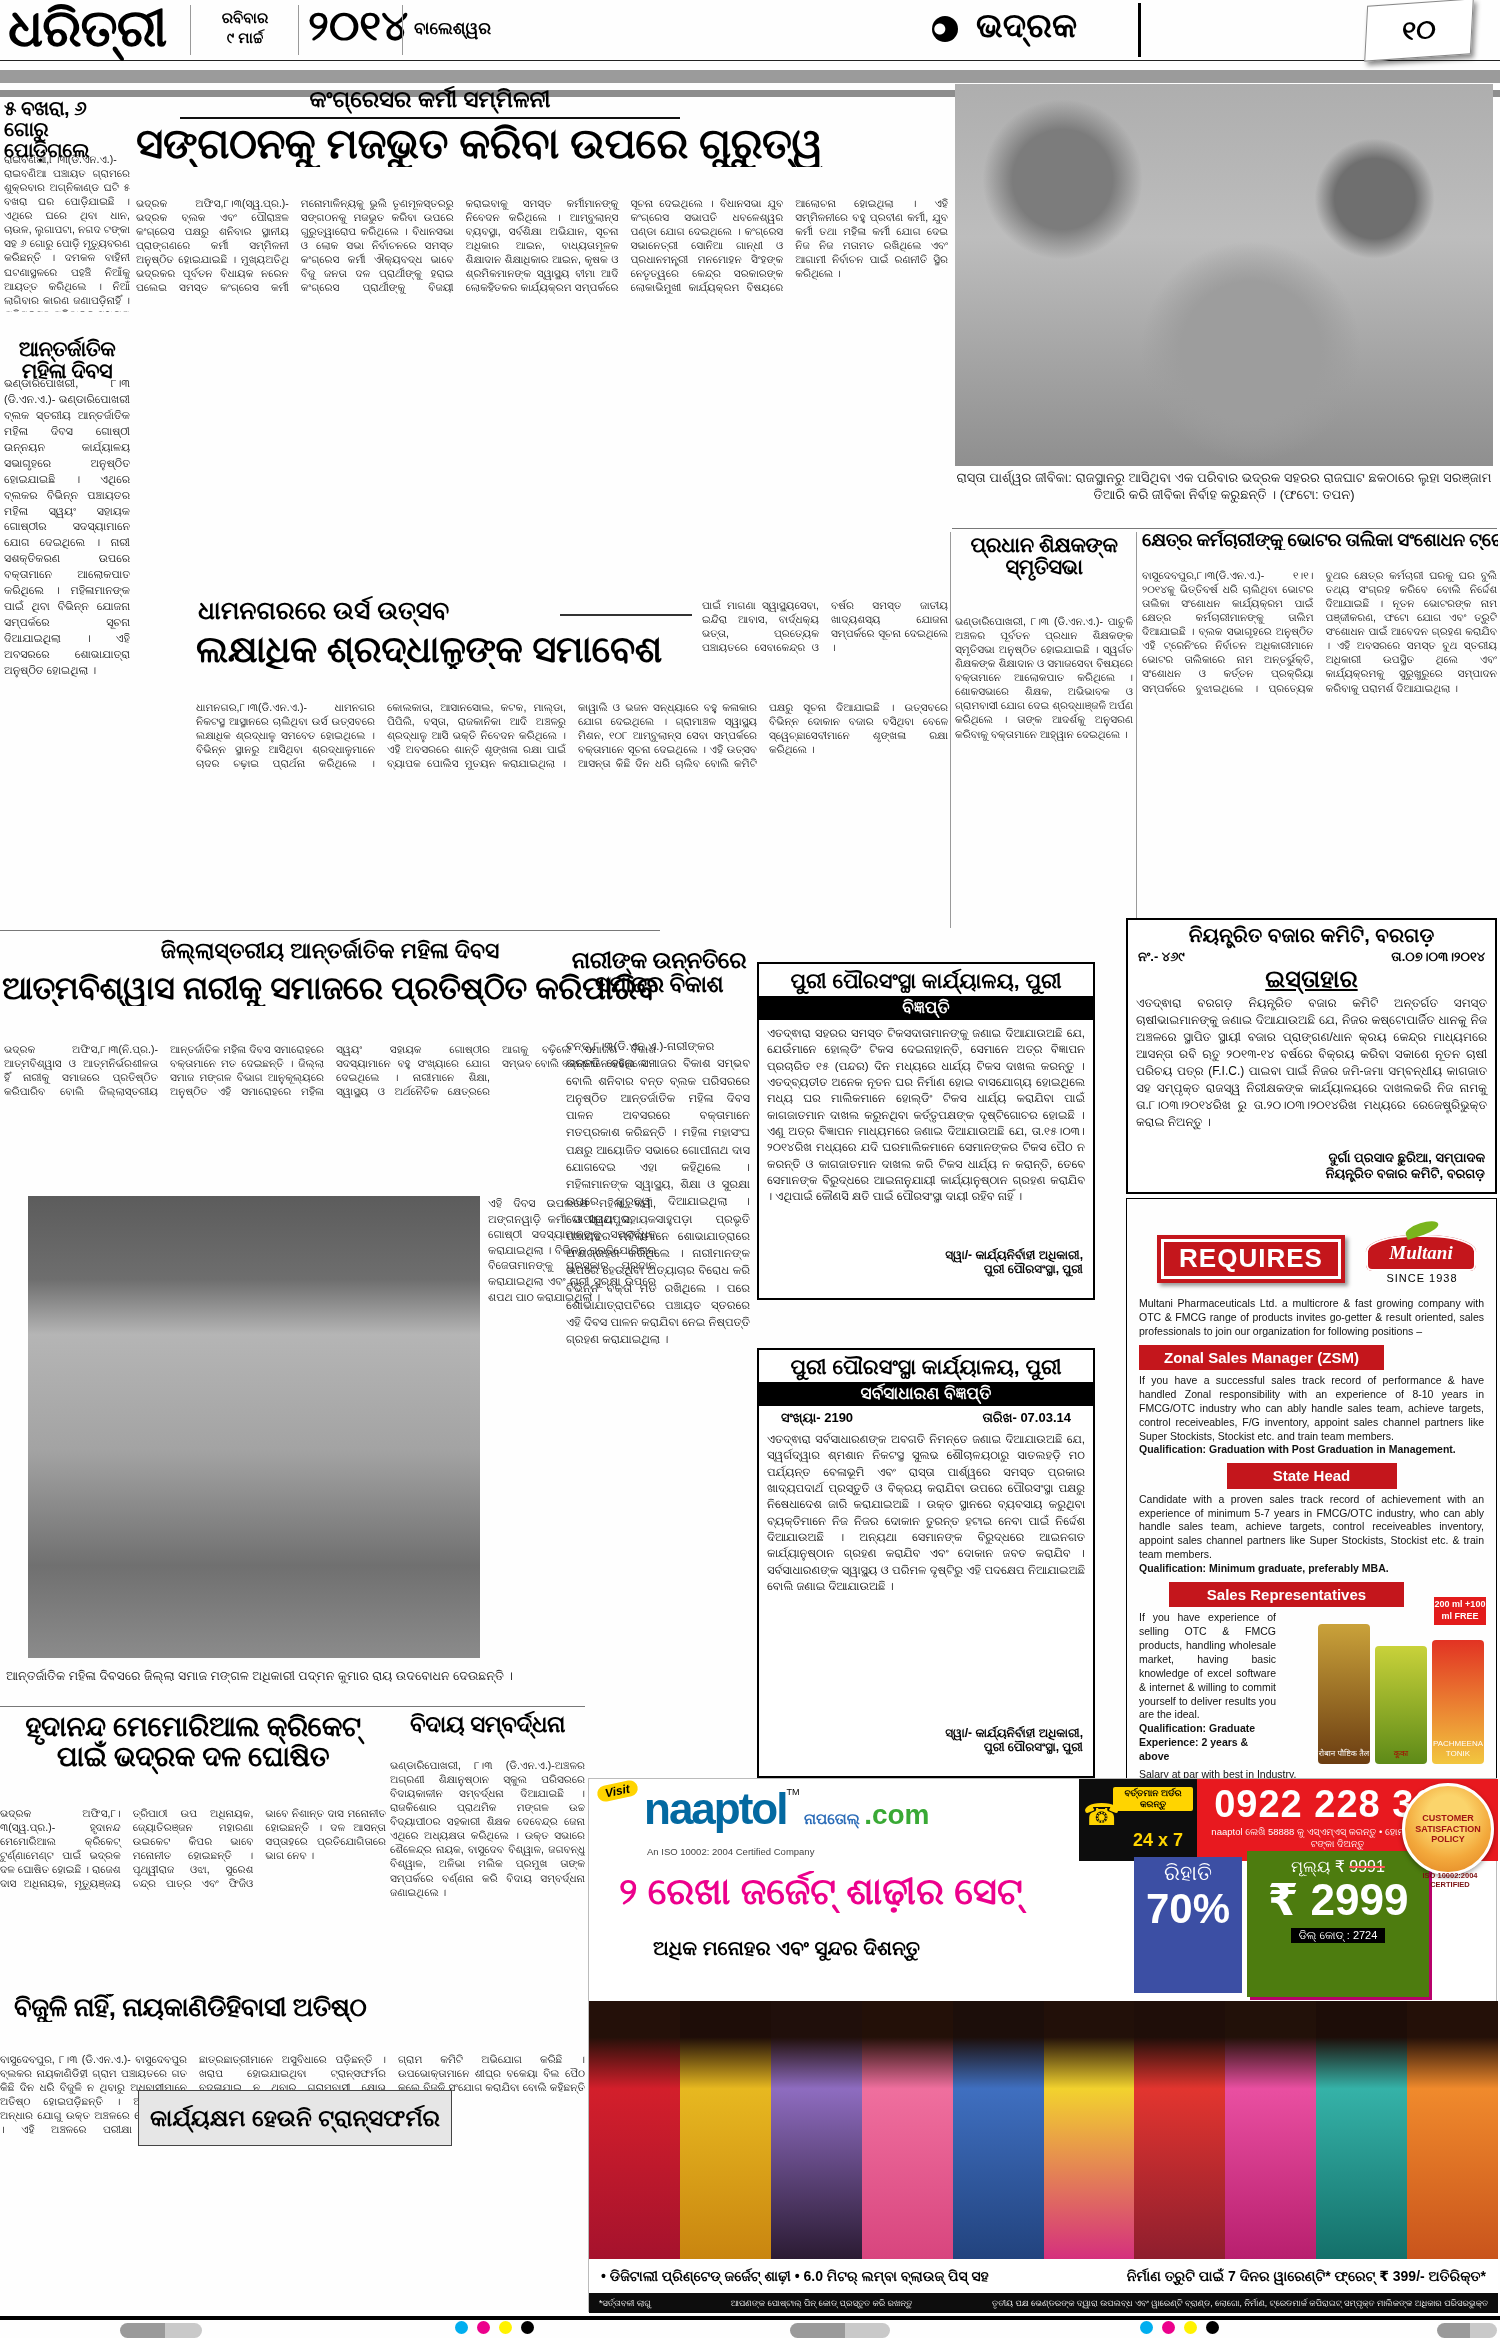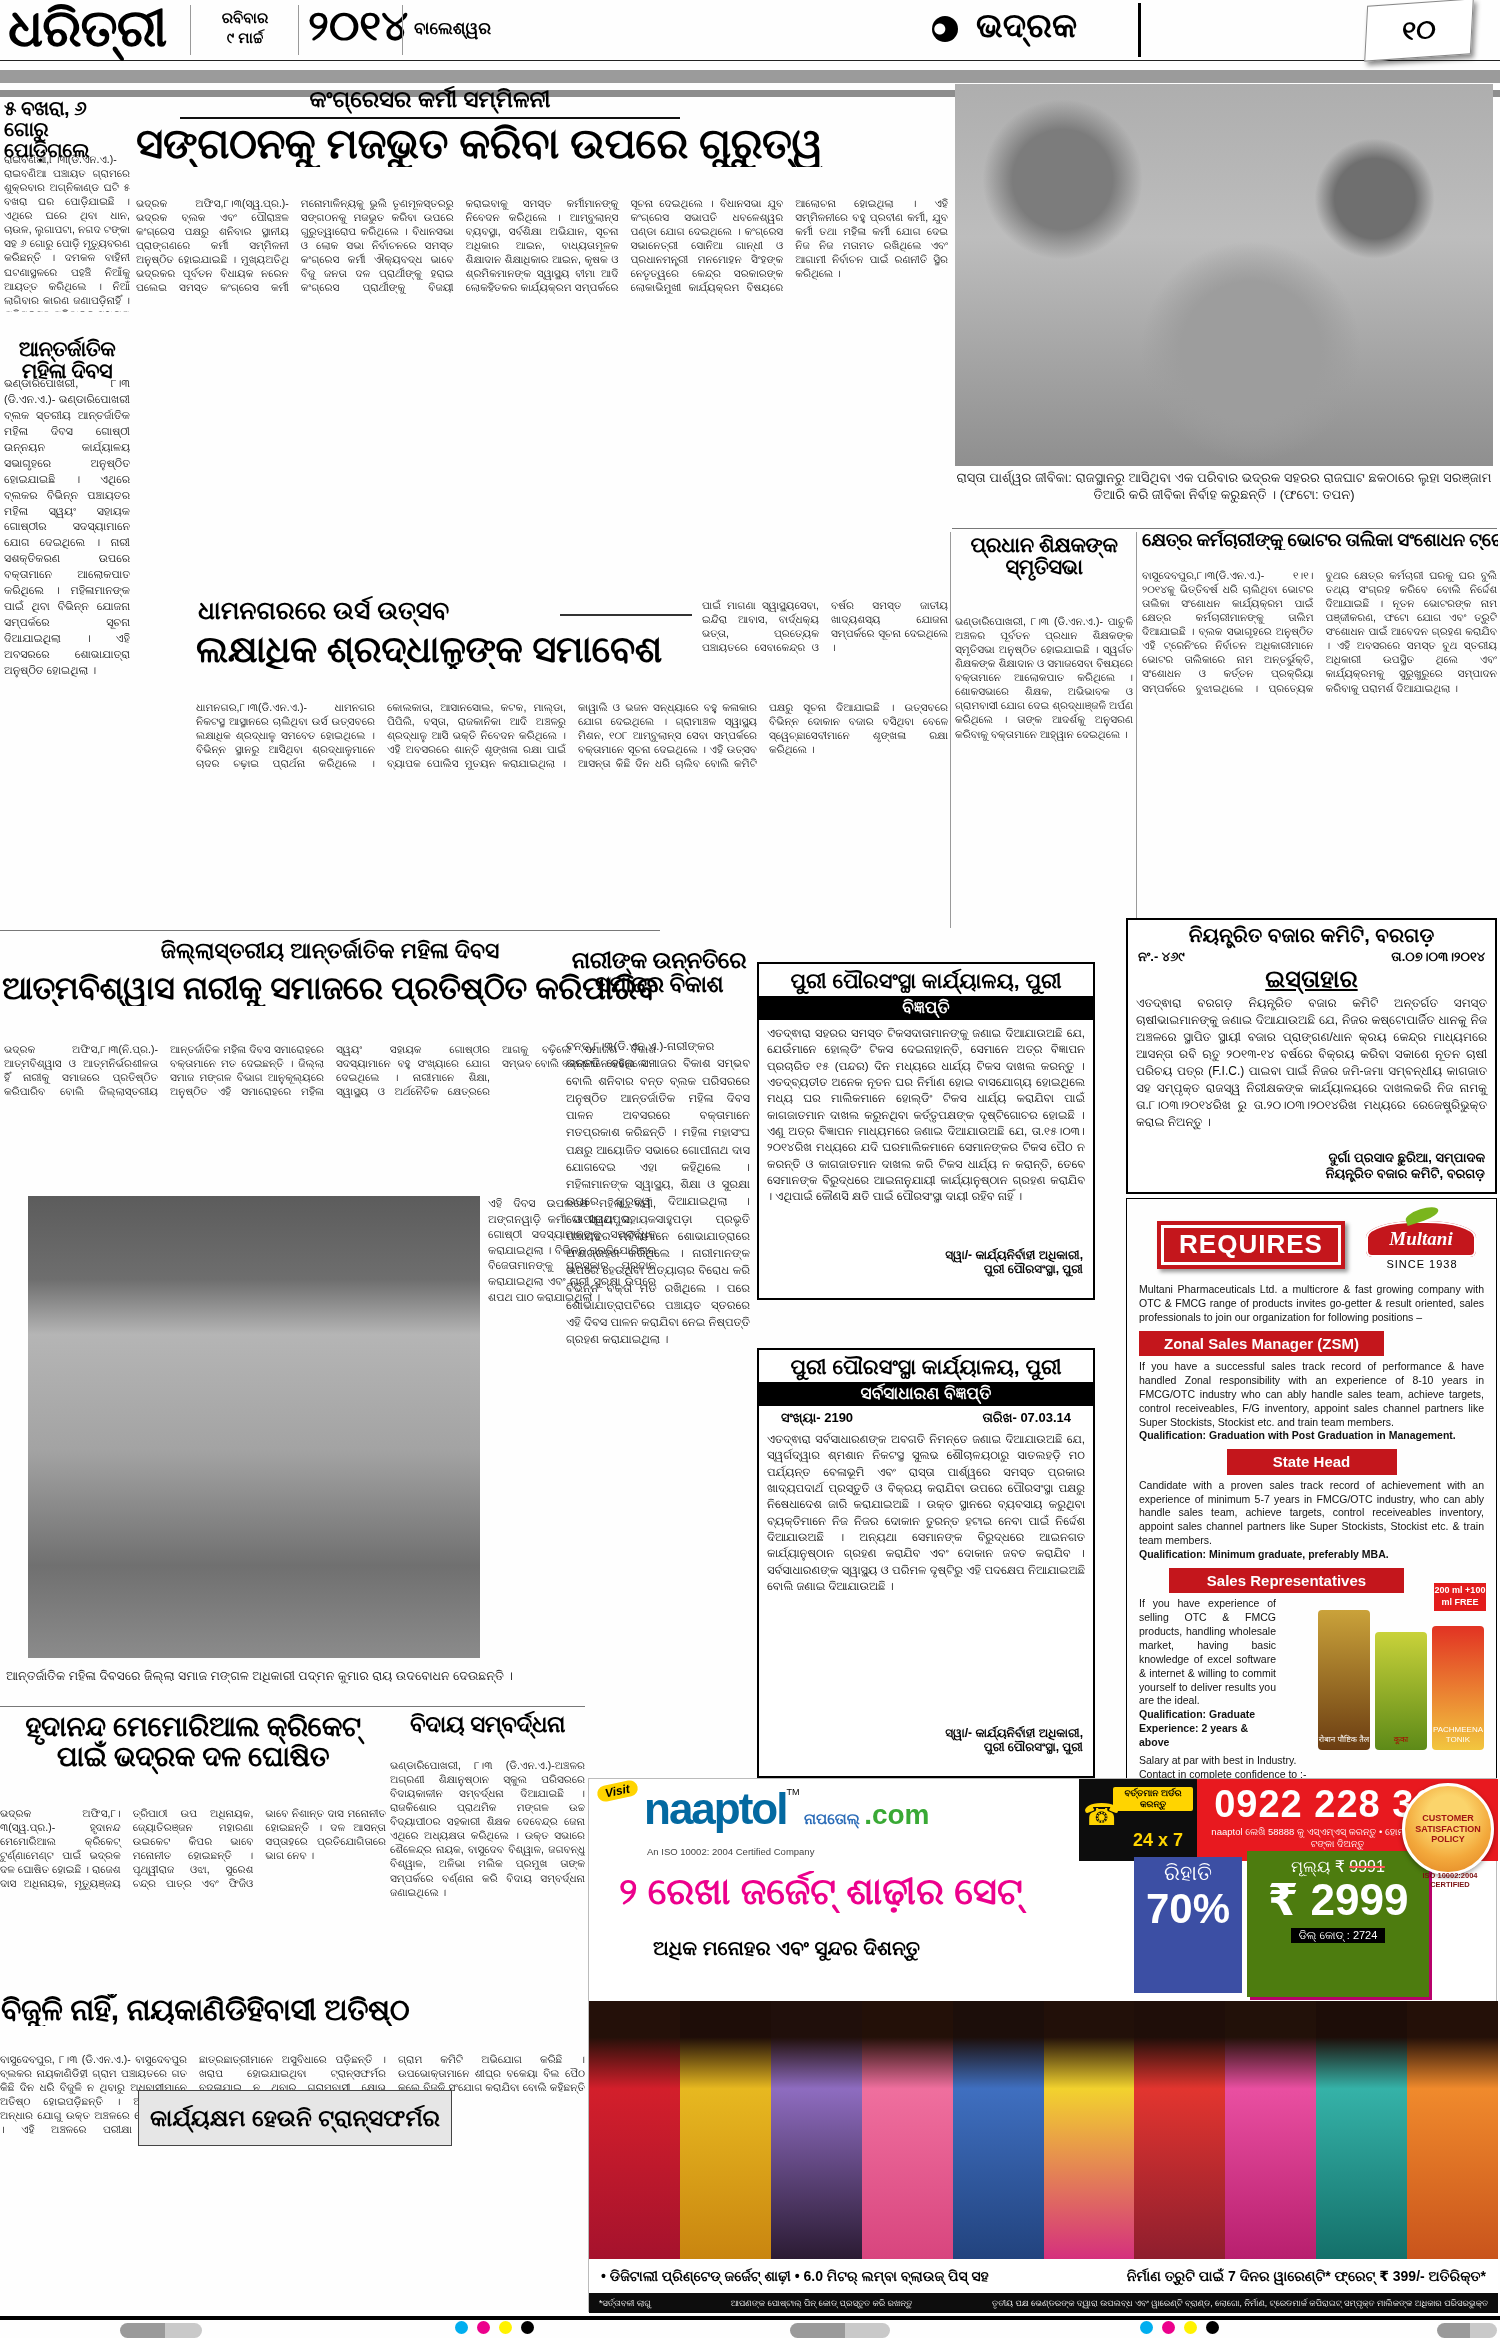--- a/index.html
+++ b/index.html
@@ -33,21 +33,21 @@
      linear-gradient(180deg,#aeaeae 0%,#bdbdbd 40%,#8f8f8f 100%);}
   .photo2{background:
      linear-gradient(180deg,#5c5c5c 0%,#6e6e6e 18%,#b5b5b5 30%,#a3a3a3 55%,#707070 80%,#8b8b8b 100%);}
   
   .notice{border:2px solid #000;background:#fff;box-sizing:border-box;}
   .notice-head{font-weight:800;text-align:center;}
   .nbar{background:#000;color:#fff;font-weight:bold;text-align:center;}
   .ntext{font-size:11.5px;line-height:1.42;text-align:justify;padding:5px 8px;color:#0c0c0c;}
   .nsig{font-size:12px;font-weight:bold;text-align:right;padding:0 10px;}
   
-  .multani{border:1.5px solid #000;box-sizing:border-box;padding:14px 12px;font-size:10.5px;line-height:1.3;}
+  .multani{border:1.5px solid #000;box-sizing:border-box;padding:28px 12px;font-size:10.5px;line-height:1.3;}
   .req-box{background:#c4161c;color:#fff;font-weight:900;font-size:26px;letter-spacing:1px;
            display:flex;align-items:center;justify-content:center;
            box-shadow:inset 0 0 0 3px #fff, 3px 3px 4px rgba(0,0,0,.4);border:4px solid #c4161c;}
   .mlogo{background:#c4161c;border-radius:45% 45% 6px 6px;color:#fff;display:flex;align-items:center;justify-content:center;
          font-family:"Liberation Serif",serif;font-style:italic;font-weight:bold;font-size:19px;
          box-shadow:inset 0 0 0 2px #fff;}
   .mleaf{width:34px;height:12px;background:#7ab51d;border-radius:50% 50% 50% 0;transform:rotate(-18deg);}
   .rbar{background:#c4161c;color:#fff;font-weight:800;font-size:15px;text-align:center;padding:3px 10px;}
   .mtxt{font-size:10.5px;line-height:1.32;text-align:justify;color:#111;}
   .prod{border-radius:4px;display:flex;align-items:flex-end;justify-content:center;color:#fff;font-size:8px;
@@ -211,21 +211,21 @@
     <div style="font-family:'Liberation Serif',serif;font-size:10.5px;">H-36, Connaught Place, New Delhi-110001</div>
     <div style="font-family:'Liberation Serif',serif;font-weight:bold;font-size:12px;">E-mail : careers@multani.org, multaniayurveda@hotmail.com</div>
     <div style="font-family:'Liberation Serif',serif;font-size:10.5px;">Website : www.multani.org, www.multanilabs.org, www.multaniexports.com</div>
   </div>
 
   <div class="abs hrule" style="left:0;top:1706px;width:585px;"></div>
   <div class="abs head-xl center" style="left:0;top:1712px;width:386px;font-size:28px;">ହୃଦାନନ୍ଦ ମେମୋରିଆଲ କ୍ରିକେଟ୍ ପାଇଁ ଭଦ୍ରକ ଦଳ ଘୋଷିତ</div>
   <div class="abs head-xl center" style="left:390px;top:1712px;width:195px;font-size:23px;">ବିଦାୟ ସମ୍ବର୍ଦ୍ଧନା</div>
   <div class="abs body-txt cols3" style="left:0;top:1806px;width:386px;height:178px;">ଭଦ୍ରକ ଅଫିସ,୮।୩(ସ୍ୱ.ପ୍ର.)- ହୃଦାନନ୍ଦ ମେମୋରିଆଲ କ୍ରିକେଟ୍ ଟୁର୍ଣ୍ଣାମେଣ୍ଟ ପାଇଁ ଭଦ୍ରକ ଦଳ ଘୋଷିତ ହୋଇଛି । ରାଜେଶ ଦାସ ଅଧିନାୟକ, ମୃତ୍ୟୁଞ୍ଜୟ ତ୍ରିପାଠୀ ଉପ ଅଧିନାୟକ, ଜ୍ୟୋତିରଞ୍ଜନ ମହାରଣା ଉଇକେଟ କିପର ଭାବେ ମନୋନୀତ ହୋଇଛନ୍ତି । ପୃଥ୍ୱୀରାଜ ଓଝା, ସୁରେଶ ଚନ୍ଦ୍ର ପାତ୍ର ଏବଂ ଫିଜିଓ ଭାବେ ନିଶାନ୍ତ ଦାସ ମନୋନୀତ ହୋଇଛନ୍ତି । ଦଳ ଆସନ୍ତା ସପ୍ତାହରେ ପ୍ରତିଯୋଗିତାରେ ଭାଗ ନେବ ।</div>
   <div class="abs body-txt" style="left:390px;top:1758px;width:195px;height:226px;">ଭଣ୍ଡାରିପୋଖରୀ, ୮।୩ (ଡି.ଏନ.ଏ.)-ଅଞ୍ଚଳର ଅଗ୍ରଣୀ ଶିକ୍ଷାନୁଷ୍ଠାନ ସ୍କୁଲ ପରିସରରେ ବିଦାୟକାଳୀନ ସମ୍ବର୍ଦ୍ଧନା ଦିଆଯାଇଛି । ରାଜକିଶୋର ପ୍ରାଥମିକ ମଙ୍ଗଳ ଉଚ୍ଚ ବିଦ୍ୟାପୀଠର ସହକାରୀ ଶିକ୍ଷକ ଦେବେନ୍ଦ୍ର ଜେନା ଏଥିରେ ଅଧ୍ୟକ୍ଷତା କରିଥିଲେ । ଉକ୍ତ ସଭାରେ ଶୈଳେନ୍ଦ୍ର ନାୟକ, ବାସୁଦେବ ବିଶ୍ୱାଳ, ଜଗବନ୍ଧୁ ବିଶ୍ୱାଳ, ଅଳିଭା ମଲିକ ପ୍ରମୁଖ ତାଙ୍କ ସମ୍ପର୍କରେ ବର୍ଣ୍ଣନା କରି ବିଦାୟ ସମ୍ବର୍ଦ୍ଧନା ଜଣାଇଥିଲେ ।</div>
-  <div class="abs head-xl" style="left:1px;top:1994px;width:585px;font-size:30px;white-space:nowrap;overflow:hidden;">ବିଜୁଳି ନାହିଁ, ନାୟକାଣିଡିହିବାସୀ ଅତିଷ୍ଠ</div>
+  <div class="abs head-xl" style="left:14px;top:1994px;width:585px;font-size:26px;white-space:nowrap;overflow:hidden;">ବିଜୁଳି ନାହିଁ, ନାୟକାଣିଡିହିବାସୀ ଅତିଷ୍ଠ</div>
   <div class="abs body-txt cols3" style="left:0;top:2052px;width:585px;height:260px;">ବାସୁଦେବପୁର, ୮।୩ (ଡି.ଏନ.ଏ.)- ବାସୁଦେବପୁର ବ୍ଲକର ନାୟକାଣିଡିହୀ ଗ୍ରାମ ପଞ୍ଚାୟତରେ ଗତ କିଛି ଦିନ ଧରି ବିଜୁଳି ନ ଥିବାରୁ ଅଧିବାସୀମାନେ ଅତିଷ୍ଠ ହୋଇପଡ଼ିଛନ୍ତି । ଅନ୍ୟପକ୍ଷରେ ଅନ୍ଧାର ଯୋଗୁ ଉକ୍ତ ଅଞ୍ଚଳରେ ଚୋରି ବଢ଼ୁଛି । ଏହି ଅଞ୍ଚଳରେ ପରୀକ୍ଷା ଦେଉଥିବା ଛାତ୍ରଛାତ୍ରୀମାନେ ଅସୁବିଧାରେ ପଡ଼ିଛନ୍ତି । ଖରାପ ହୋଇଯାଇଥିବା ଟ୍ରାନ୍ସଫର୍ମର ବଦଳାଯାଇ ନ ଥିବାରୁ ଗ୍ରାମବାସୀ କ୍ଷୋଭ ପ୍ରକାଶ କରିଛନ୍ତି । ଏନେଇ ବିଭାଗୀୟ ଉଚ୍ଚ କର୍ତ୍ତୃପକ୍ଷଙ୍କ ଦୃଷ୍ଟି ଆକର୍ଷଣ କରାଯାଇଥିଲା ମଧ୍ୟ କୌଣସି ପଦକ୍ଷେପ ନିଆଯାଇନାହିଁ ବୋଲି ଗ୍ରାମ କମିଟି ଅଭିଯୋଗ କରିଛି । ଉପଭୋକ୍ତାମାନେ ଶୀଘ୍ର ବକେୟା ବିଲ ପୈଠ କଲେ ବିଜୁଳି ସଂଯୋଗ କରାଯିବା ବୋଲି କହିଛନ୍ତି ।</div>
   <div class="abs inset-box" style="left:138px;top:2090px;width:312px;height:54px;z-index:3;">କାର୍ଯ୍ୟକ୍ଷମ ହେଉନି ଟ୍ରାନ୍ସଫର୍ମର</div>
 
   <div class="abs ntl" style="left:588px;top:1778px;width:909px;height:534px;">
 
     <div style="position:absolute;left:0;top:0;width:490px;height:82px;background:#fff;">
       <div style="position:absolute;left:8px;top:4px;background:#ffd400;transform:rotate(-12deg);border-radius:8px;padding:1px 8px;font-size:12px;font-weight:bold;font-style:italic;">Visit</div>
       <div style="position:absolute;left:55px;top:8px;">
         <span class="ntl-logo">naaptol</span><span style="font-size:9px;vertical-align:top;">TM</span>
         <span style="color:#2b6cb8;font-weight:bold;font-size:15px;">ନାପତୋଲ୍</span>

